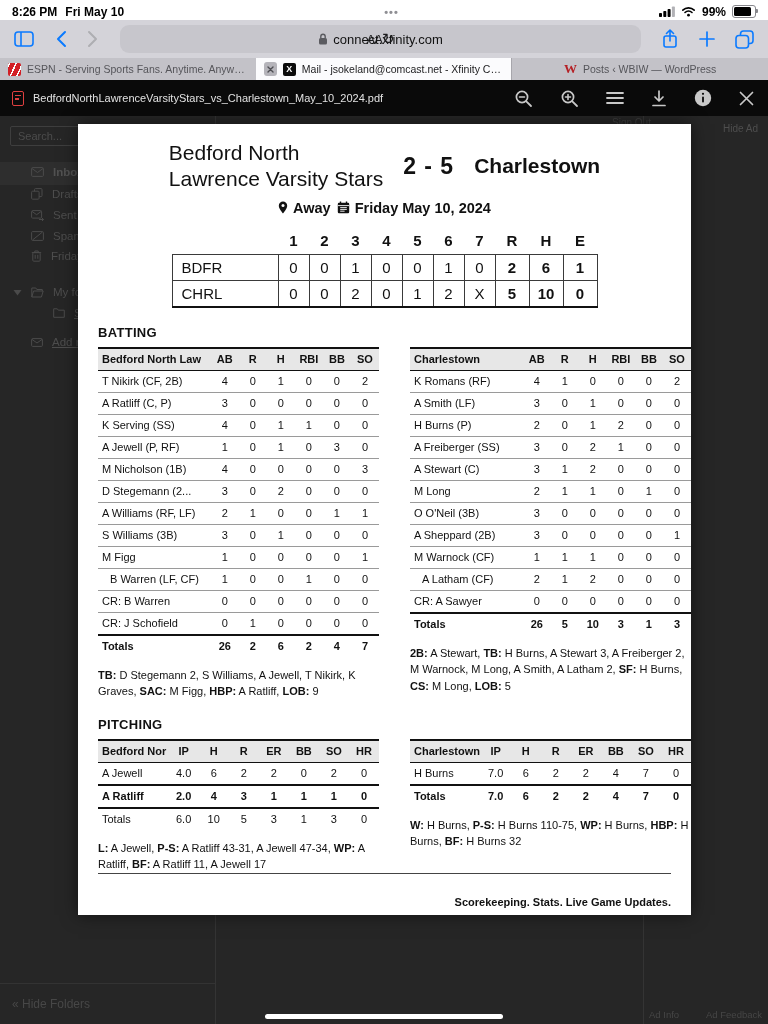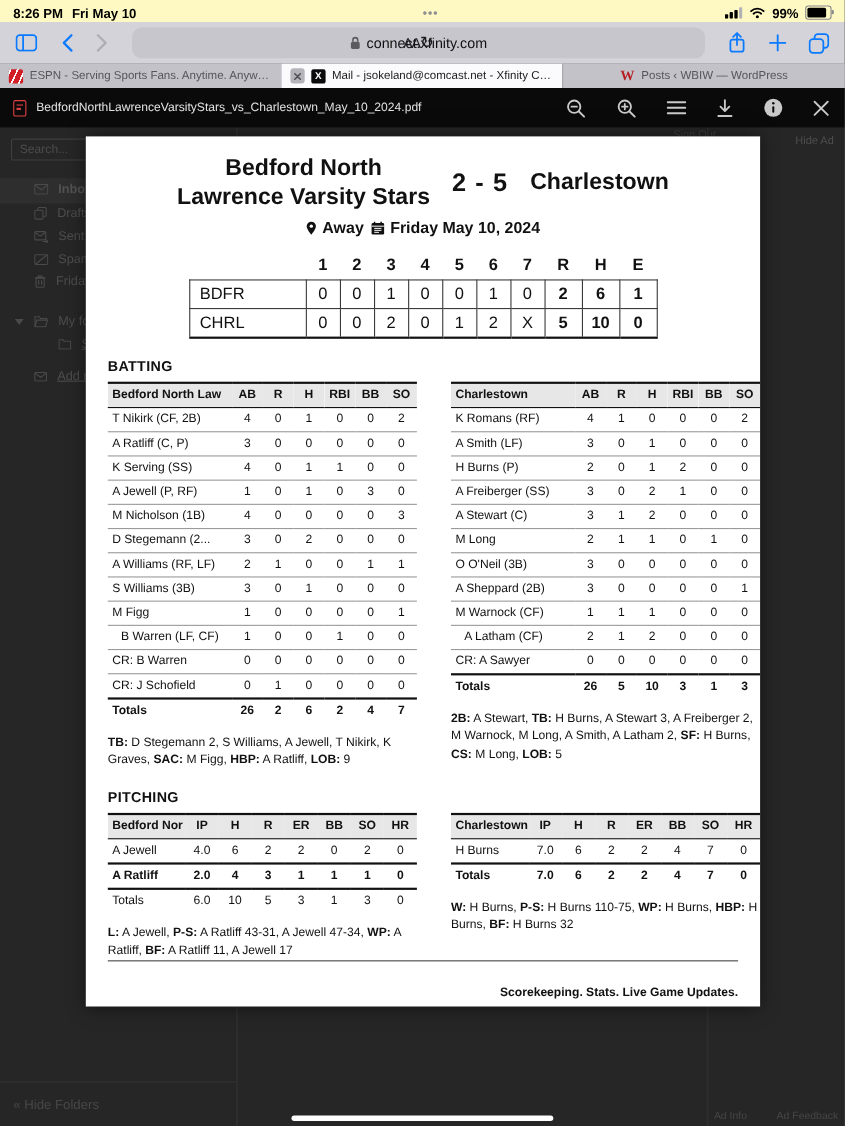--- a/index.html
+++ b/index.html
@@ -1,21 +1,21 @@
 <!DOCTYPE html>
 <html><head>
 <meta charset="utf-8">
 <style>
   html,body{margin:0;padding:0;}
   body{width:768px;height:1024px;overflow:hidden;background:#262626;
        font-family:"Liberation Sans",sans-serif;color:#111;}
   .screen{position:relative;width:768px;height:1024px;}
 
   
-  .statusbar{position:absolute;top:0;left:0;right:0;height:20px;background:#fef9c3;
+  .statusbar{position:absolute;top:0;left:0;right:0;height:20px;background:#ffffff;
     display:flex;justify-content:space-between;align-items:center;padding:3px 12px 0;box-sizing:border-box;
     font-size:12px;font-weight:bold;color:#000;}
   .sb-left{display:flex;gap:8px;}
   .sb-center{color:#8e8e93;font-size:11px;letter-spacing:1px;}
   .sb-right{display:flex;align-items:center;gap:6px;font-weight:bold;}
   .batt{position:relative;width:22px;height:11px;border:1px solid #87878c;border-radius:3px;}
   .batt .fill{position:absolute;left:1px;top:1px;bottom:1px;width:17px;background:#000;border-radius:1.5px;}
   .batt .cap{position:absolute;right:-3px;top:3px;width:2px;height:4px;background:#87878c;border-radius:0 1px 1px 0;}
 
   
@@ -76,21 +76,21 @@
   .ad-info{position:absolute;left:649px;bottom:4px;color:#464646;font-size:9.5px;}
   .ad-feedback{position:absolute;right:6px;bottom:4px;color:#464646;font-size:9.5px;}
   .home-indicator{position:absolute;left:50%;transform:translateX(-50%);bottom:5px;width:238px;height:5px;
     border-radius:3px;background:#fff;z-index:9;}
 
   
   .page{position:absolute;left:78px;top:8px;width:613px;height:791px;background:#fff;z-index:5;
     box-shadow:0 0 16px rgba(0,0,0,.55);display:flex;flex-direction:column;padding:0 20px;box-sizing:border-box;
     overflow:hidden;}
   .title-row{margin-top:16px;display:flex;justify-content:center;align-items:center;gap:20px;}
-  .team-name{font-size:21px;font-weight:bold;text-align:center;line-height:1.25;}
+  .team-name{font-size:21px;font-weight:normal;line-height:1.25;}
   .big-score{font-size:23px;font-weight:bold;letter-spacing:1px;white-space:nowrap;}
   .team2{font-size:21px;font-weight:bold;}
   .meta-row{margin-top:7px;display:flex;justify-content:center;align-items:center;gap:6px;
     font-size:14.5px;font-weight:bold;}
   .meta-item{display:flex;align-items:center;gap:5px;}
 
   table{border-collapse:collapse;}
   .linescore{margin:15px auto 0;font-size:15px;}
   .linescore th{font-weight:bold;padding:1px 0 5px;text-align:center;border:none;}
   .linescore td{border:1.5px solid #3a3a3a;width:30px;text-align:center;padding:4px 0;}

